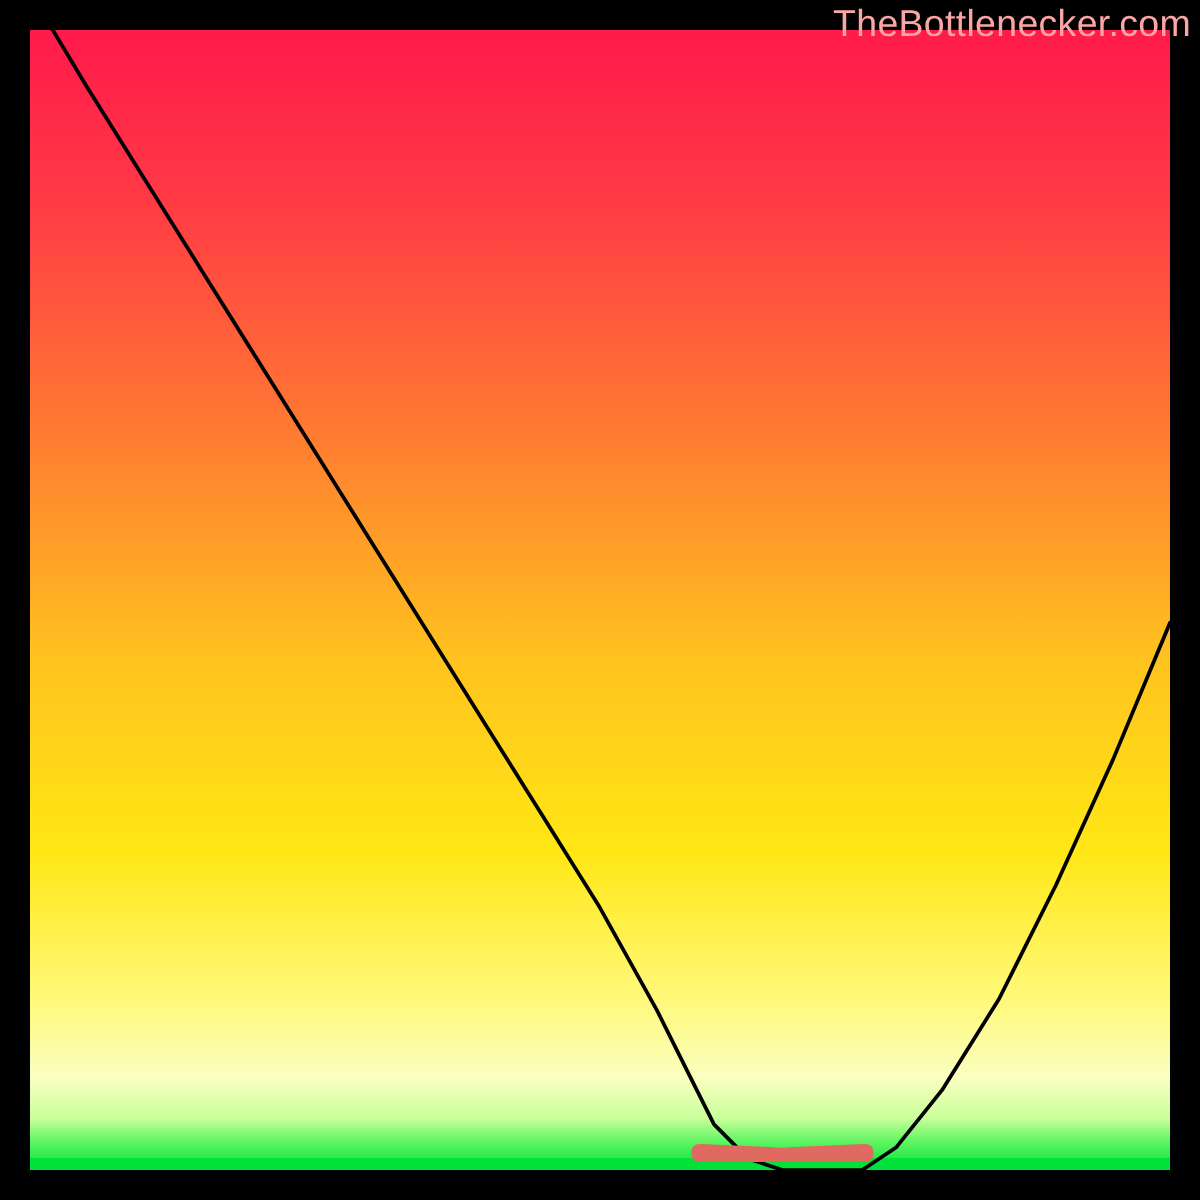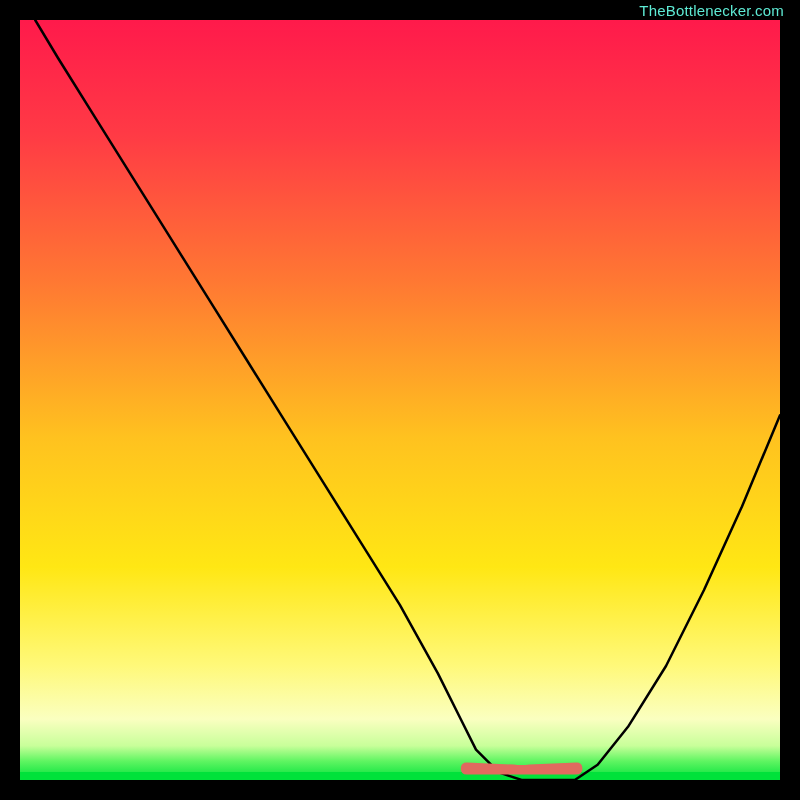--- a/index.html
+++ b/index.html
@@ -22,24 +22,24 @@
     position: absolute;
     left: 20px;
     top: 20px;
     width: 760px;
     height: 760px;
     overflow: hidden;
   }
   .watermark {
     position: absolute;
     top: 2px;
-    right: 16px;
+    right: 6px;
     font-family: Arial, Helvetica, sans-serif;
-    font-size: 15px;
-    color: #5eead4;
+    font-size: 25px;
+    color: #fca5a5;
     font-weight: 500;
     letter-spacing: 0.2px;
   }
   svg {
     display: block;
   }
 </style>
 </head>
 <body>
 

